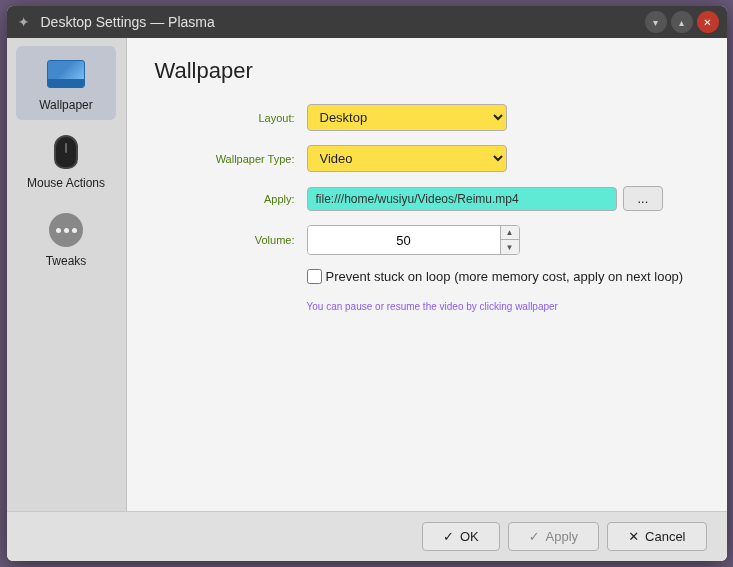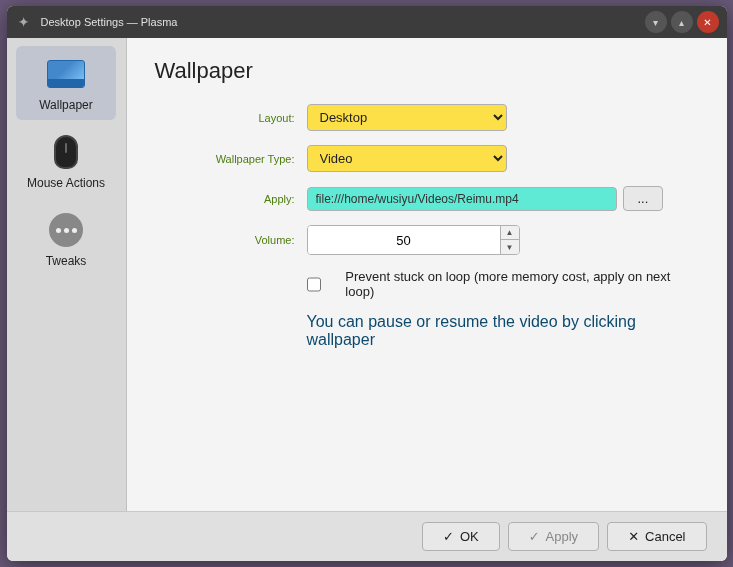--- a/index.html
+++ b/index.html
@@ -43,21 +43,21 @@
       height: 18px;
       display: flex;
       align-items: center;
       justify-content: center;
       color: #aaa;
       font-size: 14px;
     }
 
     .titlebar-title {
       flex: 1;
-      font-size: 11px;
+      font-size: 14px;
       color: #e0e0e0;
     }
 
     .titlebar-controls {
       display: flex;
       gap: 4px;
     }
 
     .titlebar-btn {
       width: 22px;
@@ -296,37 +296,37 @@
       border: none;
     }
 
     .spinbox-arrow:first-child {
       border-bottom: 1px solid #b0b0b0;
     }
 
     .checkbox-row {
       display: flex;
       align-items: center;
-      gap: 24px;
+      gap: 4px;
     }
 
     .checkbox-row input[type="checkbox"] {
       width: 15px;
       height: 15px;
       cursor: pointer;
     }
 
     .checkbox-label {
       color: #222;
       font-size: 13px;
     }
 
     .hint-text {
-      color: #0c4a6e;
-      font-size: 16px;
+      color: #8b5cf6;
+      font-size: 10px;
       font-style: normal;
     }
 
     .footer {
       display: flex;
       justify-content: flex-end;
       align-items: center;
       padding: 10px 20px;
       background: #e0e0e0;
       border-top: 1px solid #c8c8c8;

